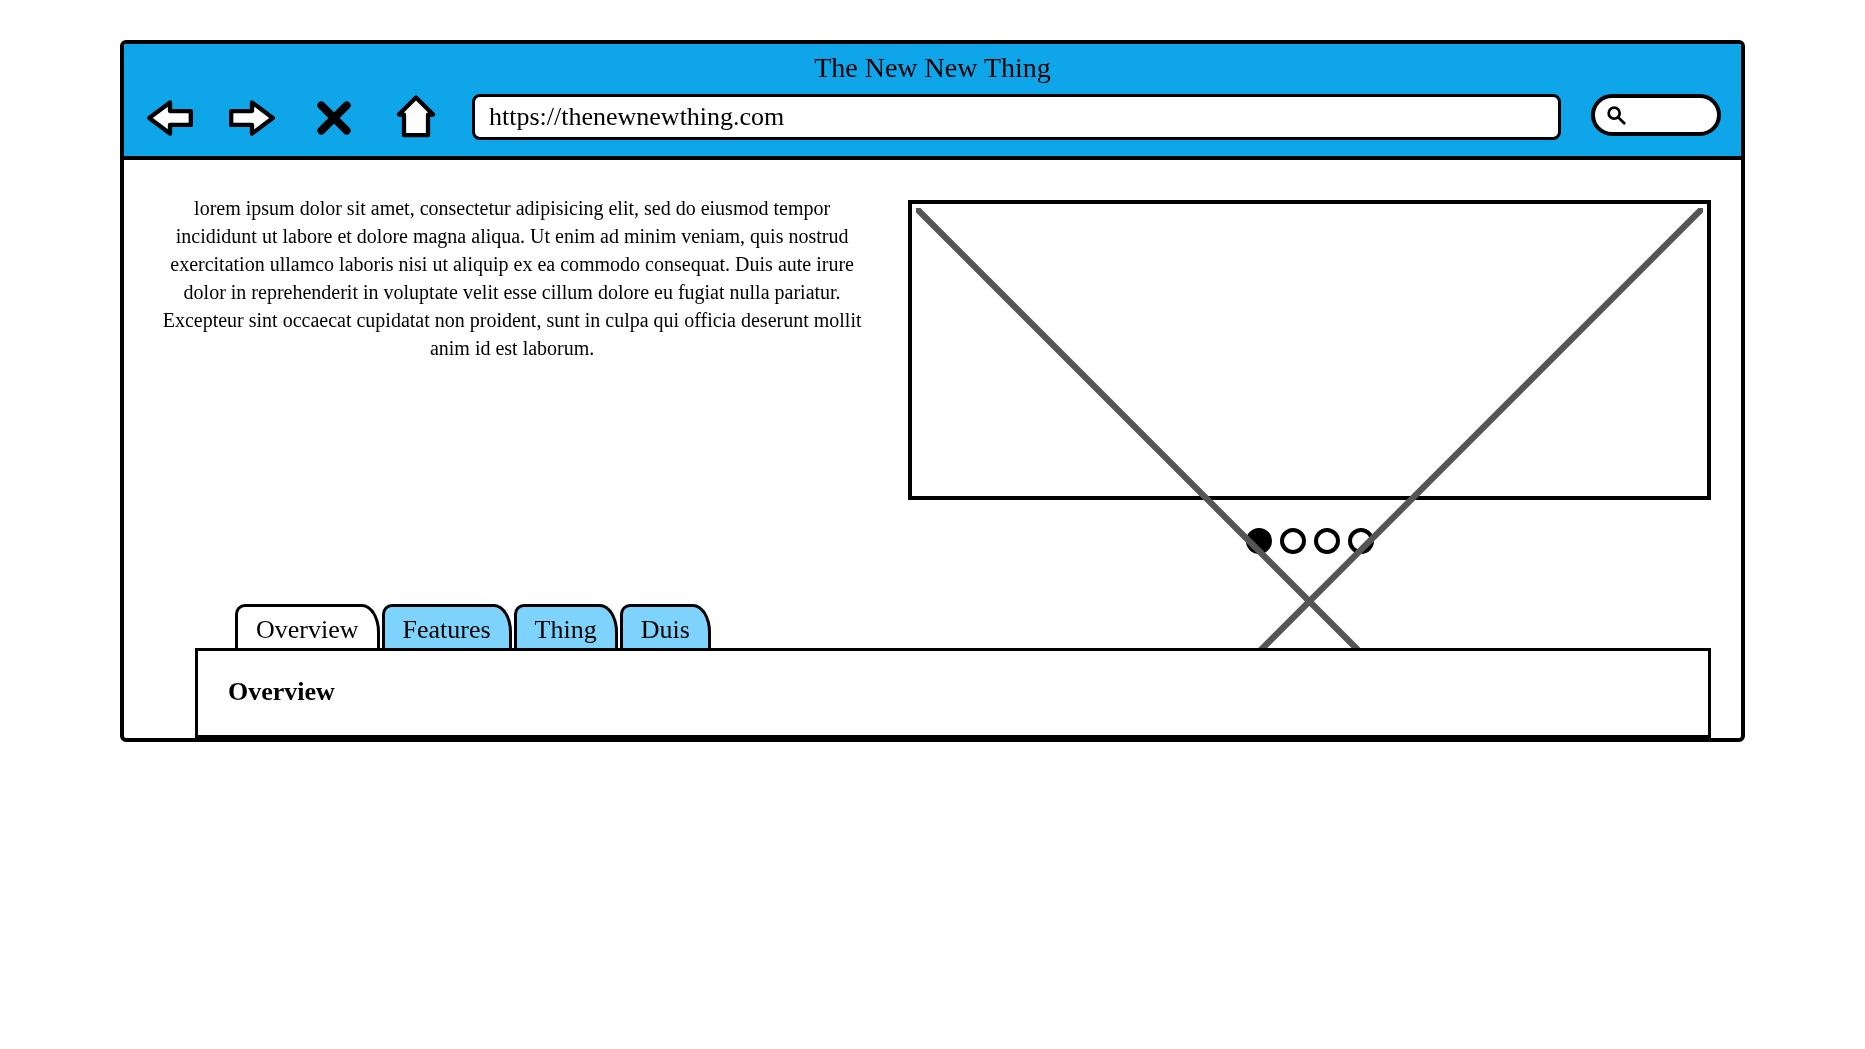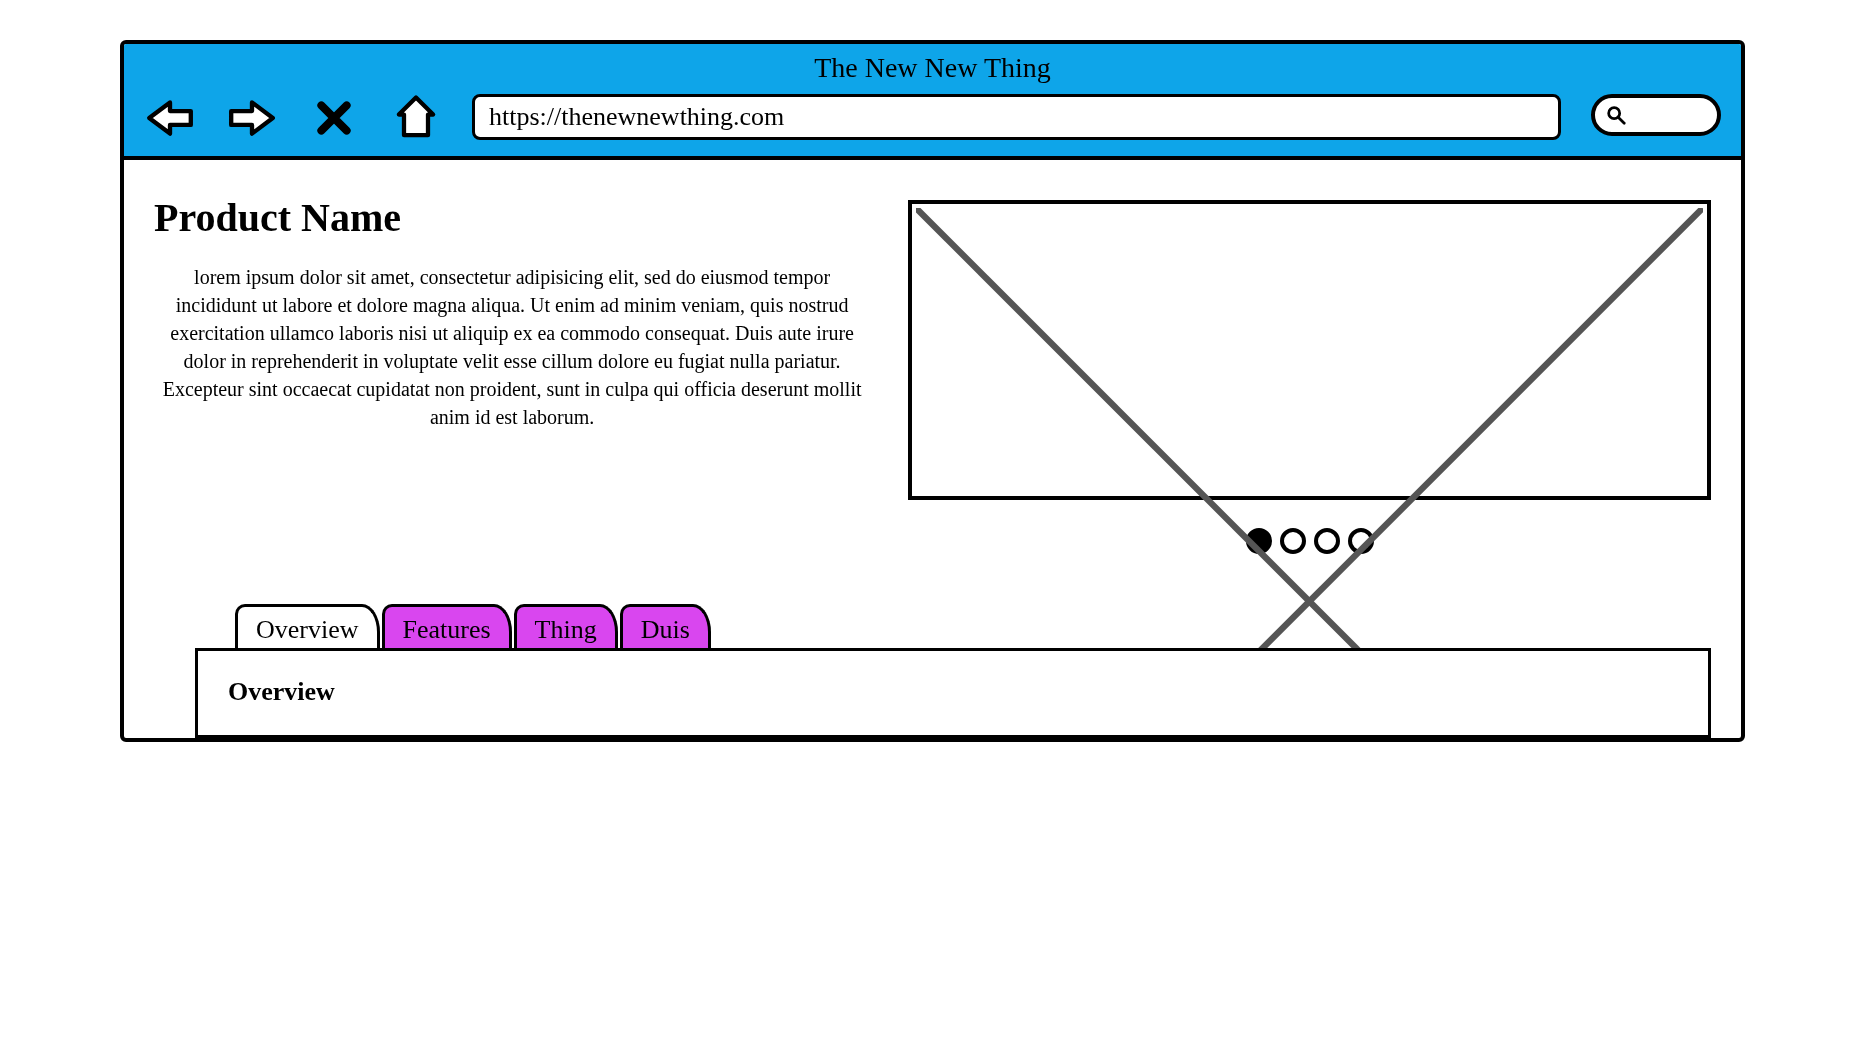--- a/index.html
+++ b/index.html
@@ -124,21 +124,21 @@
       position: relative;
       z-index: 1;
     }
     .tab {
       border: 3px solid #000;
       border-bottom: none;
       border-top-left-radius: 10px;
       border-top-right-radius: 18px 28px;
       padding: 8px 18px 6px;
       font-size: 26px;
-      background: #d946ef;
+      background: #7dd3fc;
       cursor: pointer;
       margin-right: 2px;
       position: relative;
     }
     .tab.active {
       background: #fff;
       z-index: 3;
     }
     .tab-panel {
       border: 3px solid #000;
@@ -187,21 +187,20 @@
             <circle cx="10" cy="10" r="6" fill="none" stroke="#000" stroke-width="3"></circle>
             <line x1="15" y1="15" x2="21" y2="21" stroke="#000" stroke-width="3" stroke-linecap="round"></line>
           </svg>
       </div>
     </div>
   </div>
 
   <div class="content">
     <div class="top-row">
       <div class="text-col">
-        <h1 class="product-name">Product Name</h1>
         <p class="product-desc">lorem ipsum dolor sit amet, consectetur adipisicing elit, sed do eiusmod tempor incididunt ut labore et dolore magna aliqua. Ut enim ad minim veniam, quis nostrud exercitation ullamco laboris nisi ut aliquip ex ea commodo consequat. Duis aute irure dolor in reprehenderit in voluptate velit esse cillum dolore eu fugiat nulla pariatur. Excepteur sint occaecat cupidatat non proident, sunt in culpa qui officia deserunt mollit anim id est laborum.</p>
       </div>
       <div class="image-col">
         <div class="img-placeholder">
           <svg viewBox="0 0 100 100" preserveAspectRatio="none">
             <line x1="0" y1="0" x2="100" y2="100" stroke="#555" stroke-width="0.8"></line>
             <line x1="100" y1="0" x2="0" y2="100" stroke="#555" stroke-width="0.8"></line>
           </svg>
         </div>
         <div class="dots">

